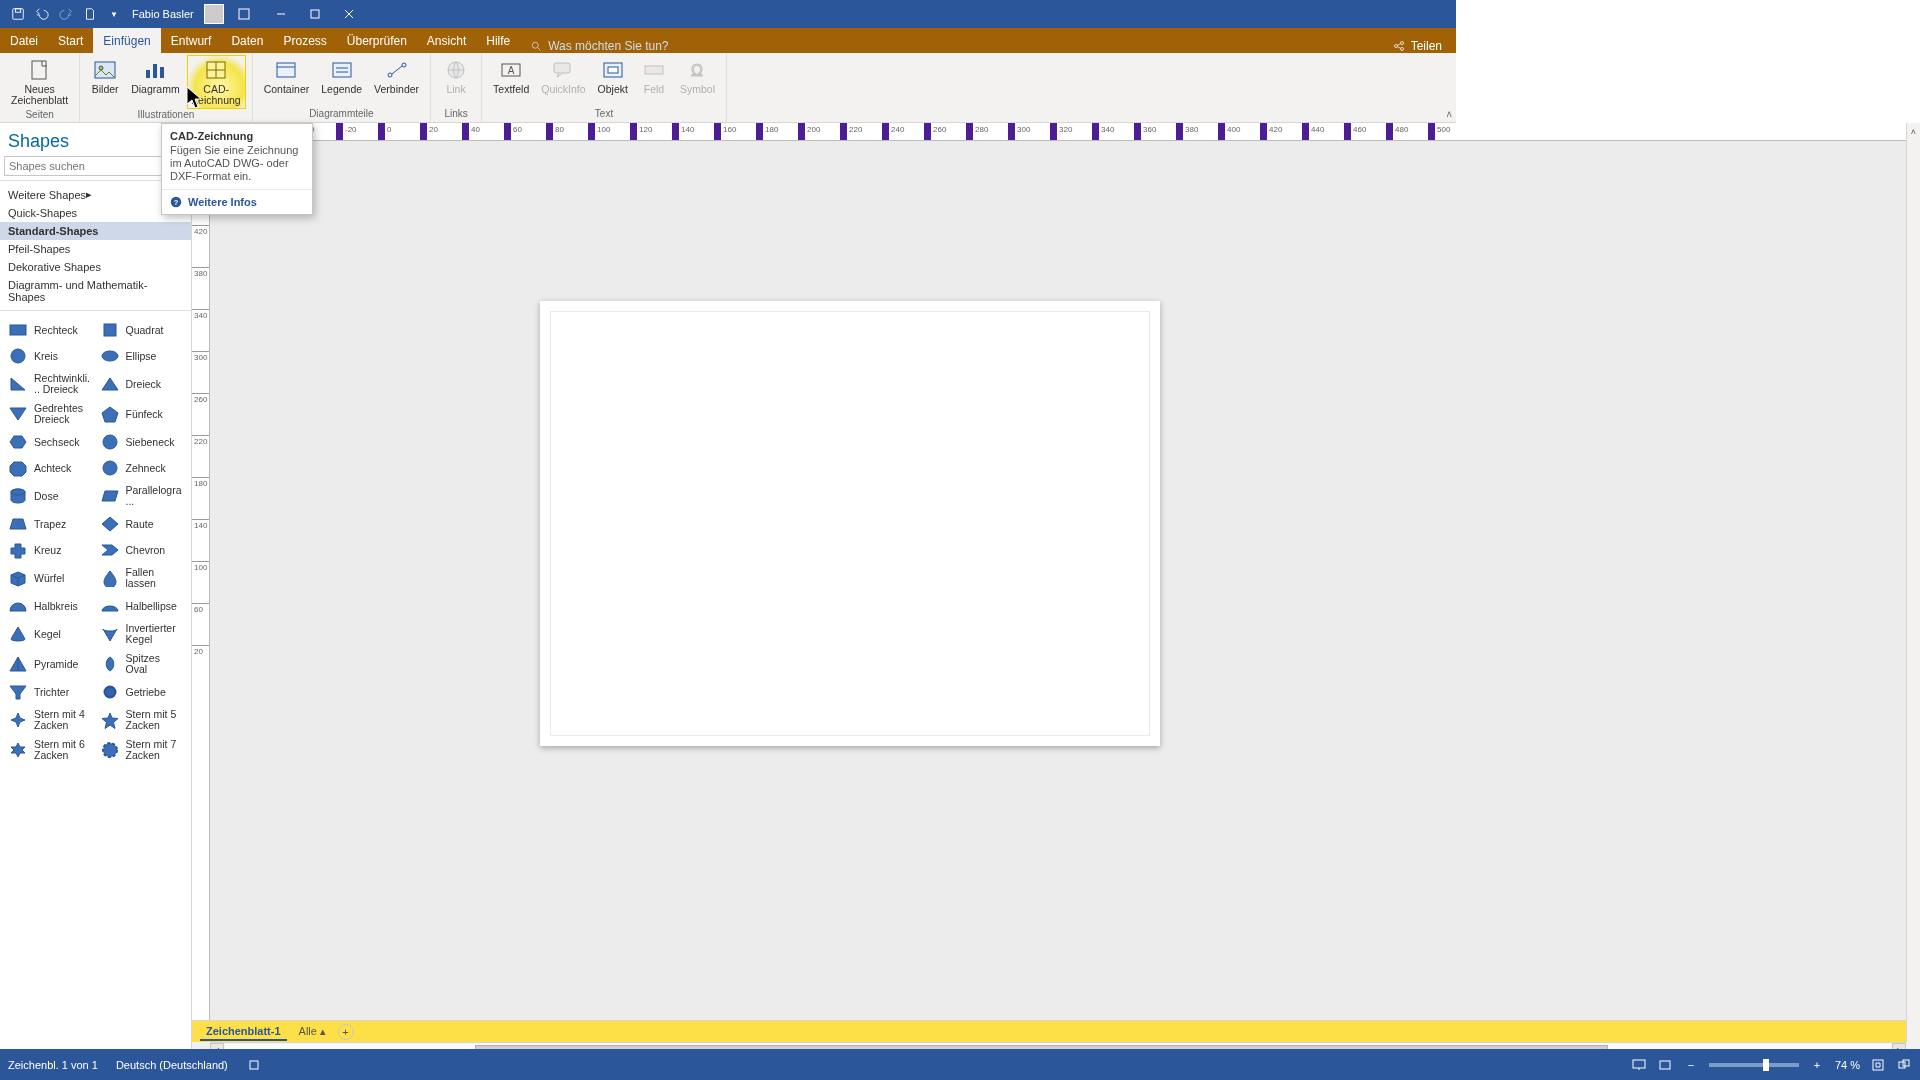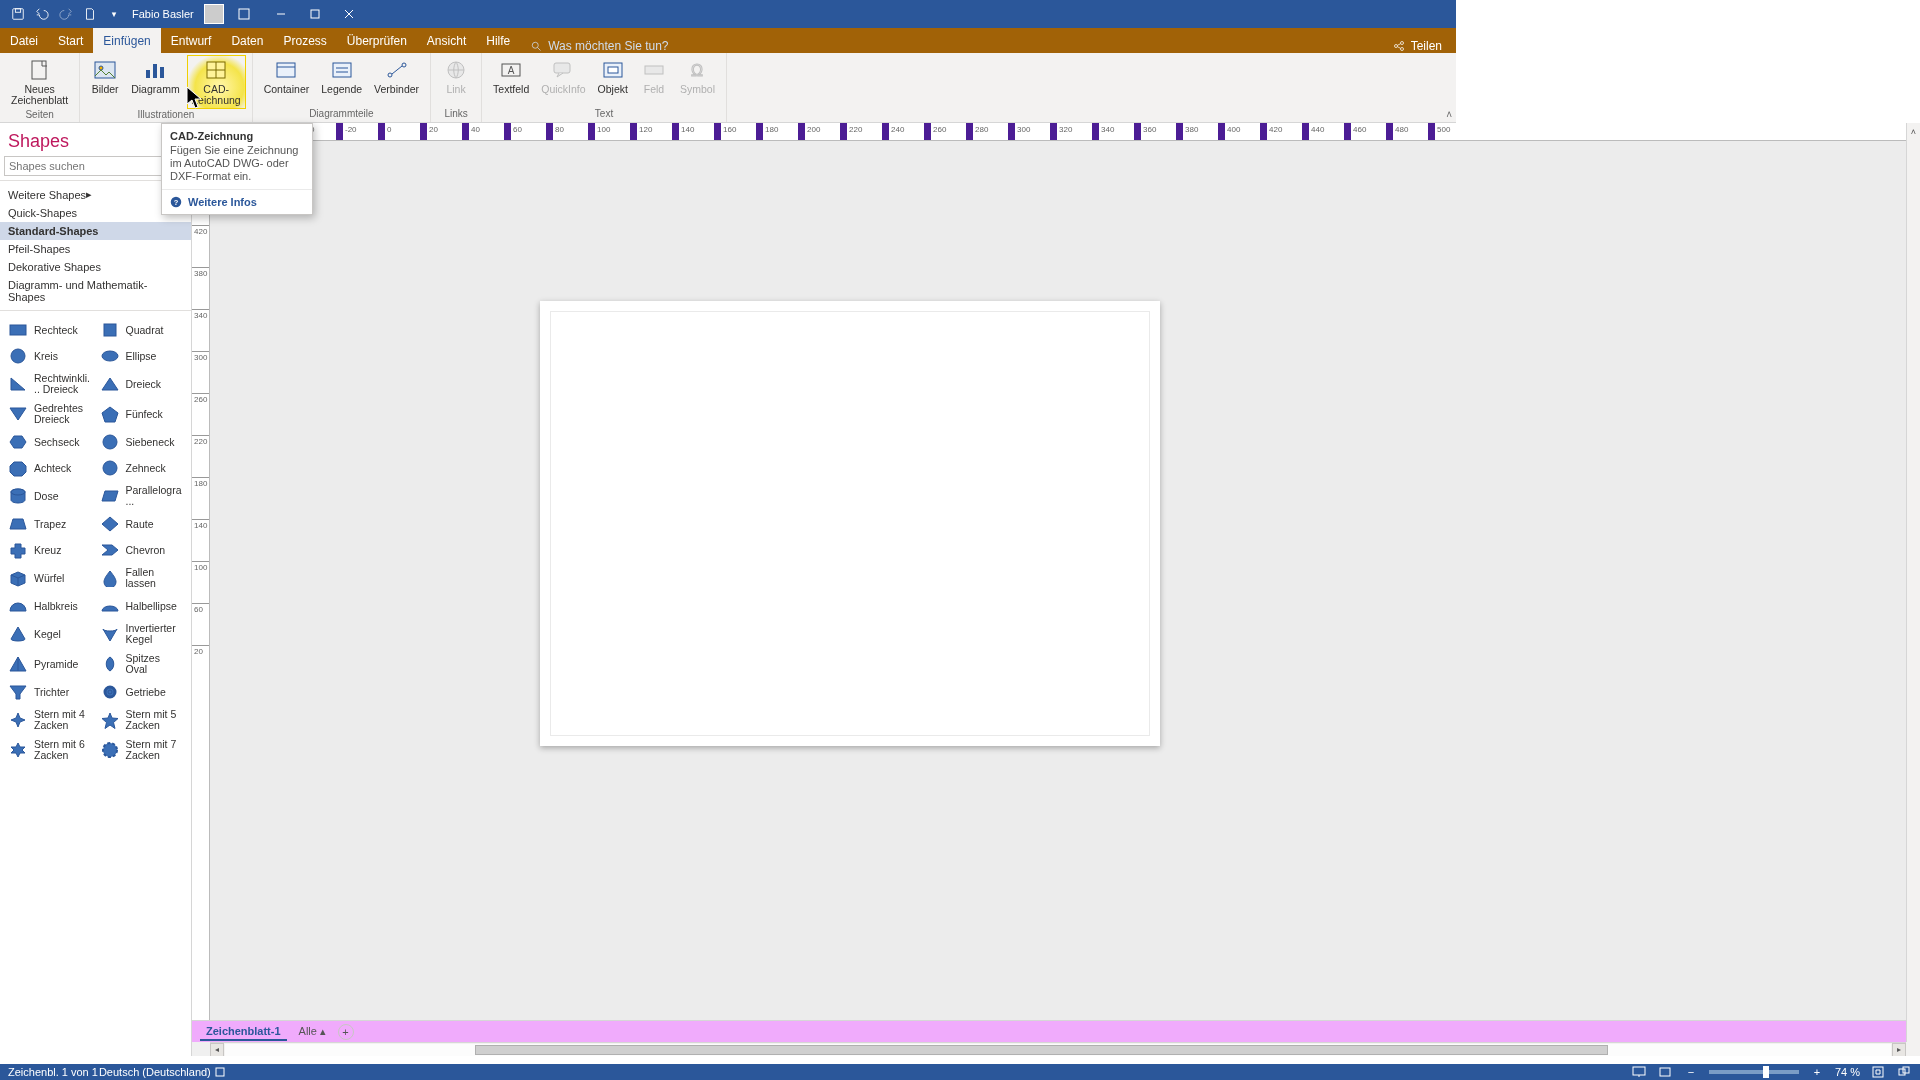--- a/index.html
+++ b/index.html
@@ -45,21 +45,21 @@
 
 .tooltip { position:absolute; left:161px; top:123px; width:152px; background:#fff; border:1px solid #c8c6c4; box-shadow:2px 3px 8px rgba(0,0,0,0.25); font-size:11px; z-index:50; }
 .tooltip .tt-title { font-weight:600; padding:6px 8px 2px; color:#333; }
 .tooltip .tt-body { padding:0 8px 6px; color:#555; line-height:13px; }
 .tooltip .tt-footer { border-top:1px solid #eaeaea; padding:6px 8px; display:flex; align-items:center; gap:6px; color:#2b579a; font-weight:600; cursor:pointer; }
 .tooltip .tt-footer svg { fill:#2b579a; }
 
 
 .workspace { position:absolute; top:123px; left:0; right:0; bottom:24px; display:flex; }
 .shapes-pane { width:192px; background:#fff; border-right:1px solid #d6d6d6; display:flex; flex-direction:column; overflow:hidden; }
-.shapes-header { padding:8px 8px 4px; font-size:18px; color:#be185d; }
+.shapes-header { padding:8px 8px 4px; font-size:18px; color:#0369a1; }
 .shapes-search-row { display:flex; align-items:center; padding:0 4px 4px; gap:2px; }
 .shapes-search { flex:1; border:1px solid #c8c6c4; font-size:11px; padding:2px 4px; height:20px; }
 .search-go { width:18px; height:20px; border:1px solid #c8c6c4; background:#fafafa; display:flex; align-items:center; justify-content:center; cursor:pointer; }
 .cat-list { border-top:1px solid #e1dfdd; border-bottom:1px solid #e1dfdd; padding:4px 0; }
 .cat { font-size:11px; color:#323130; padding:3px 8px; cursor:pointer; display:flex; align-items:center; justify-content:flex-start; }
 .cat.selected { background:#cfd8e8; font-weight:600; }
 .shapes-grid { flex:1; overflow:auto; padding:6px 4px; }
 .shape-row { display:flex; }
 .shape-item { width:50%; display:flex; align-items:center; gap:6px; padding:4px 4px; cursor:grab; }
 .shape-item .shp { width:20px; height:18px; display:flex; align-items:center; justify-content:center; }
@@ -79,27 +79,27 @@
 .page { position:absolute; left:330px; top:160px; width:620px; height:445px; background:#fff; box-shadow:0 2px 6px rgba(0,0,0,0.3); }
 .page-inner { position:absolute; inset:10px; border:1px solid #eaeaea; }
 .scroll-h { position:absolute; left:18px; right:14px; bottom:0; height:14px; background:#f3f2f1; border-top:1px solid #d6d6d6; display:flex; align-items:center; }
 .scroll-h .arrow { width:14px; height:14px; background:#e8e6e3; border:1px solid #c8c6c4; display:flex; align-items:center; justify-content:center; font-size:8px; color:#555; cursor:pointer; }
 .scroll-h .track { flex:1; height:12px; background:#fcfcfc; position:relative; margin:0 1px; }
 .scroll-h .thumb { position:absolute; top:1px; height:10px; left:15%; width:68%; background:#cfcfcf; border:1px solid #b0b0b0; cursor:pointer; }
 .scroll-v { position:absolute; top:18px; right:0; bottom:14px; width:14px; background:#f3f2f1; border-left:1px solid #d6d6d6; }
 .scrollbox-corner { position:absolute; right:0; bottom:0; width:14px; height:14px; background:#f3f2f1; }
 .collapse-right { position:absolute; right:0; top:0; width:14px; height:18px; background:#f3f2f1; border-left:1px solid #d6d6d6; display:flex; align-items:center; justify-content:center; font-size:9px; color:#555; cursor:pointer; }
 
-.sheet-overlay { position:absolute; left:0; bottom:14px; height:22px; background:#f0abfc; border-top:1px solid #d6d6d6; display:flex; align-items:center; padding-left:8px; gap:12px; right:0; }
+.sheet-overlay { position:absolute; left:0; bottom:14px; height:22px; background:#fde047; border-top:1px solid #d6d6d6; display:flex; align-items:center; padding-left:8px; gap:12px; right:0; }
 .sheet-overlay .pg { font-size:11px; color:#2b579a; font-weight:600; border-bottom:2px solid #2b579a; padding:2px 6px; cursor:pointer; }
 .sheet-overlay .alle { font-size:11px; color:#555; cursor:pointer; }
 .sheet-overlay .addpg { width:16px; height:16px; border:1px solid #c8c6c4; border-radius:8px; display:flex; align-items:center; justify-content:center; font-size:11px; color:#555; cursor:pointer; }
 
 
-.statusbar { position:absolute; left:0; right:0; bottom:0; height:16px; background:#2b579a; color:#fff; font-size:11px; display:flex; align-items:center; padding:0 8px; gap:1px; }
+.statusbar { position:absolute; left:0; right:0; bottom:0; height:31px; background:#2b579a; color:#fff; font-size:11px; display:flex; align-items:center; padding:0 8px; gap:18px; }
 .statusbar .sb-right { margin-left:auto; display:flex; align-items:center; gap:10px; }
 .zoom-slider { width:90px; height:4px; background:#7a9cc6; position:relative; }
 .zoom-slider .knob { position:absolute; top:-4px; left:60%; width:6px; height:12px; background:#fff; cursor:pointer; }
 .sb-icn { width:16px; height:16px; display:flex; align-items:center; justify-content:center; cursor:pointer; }
 .sb-icn svg { stroke:#fff; fill:none; }
 
 
 .cursor { position:absolute; left:186px; top:86px; z-index:60; pointer-events:none; }
 </style>
 </head>

